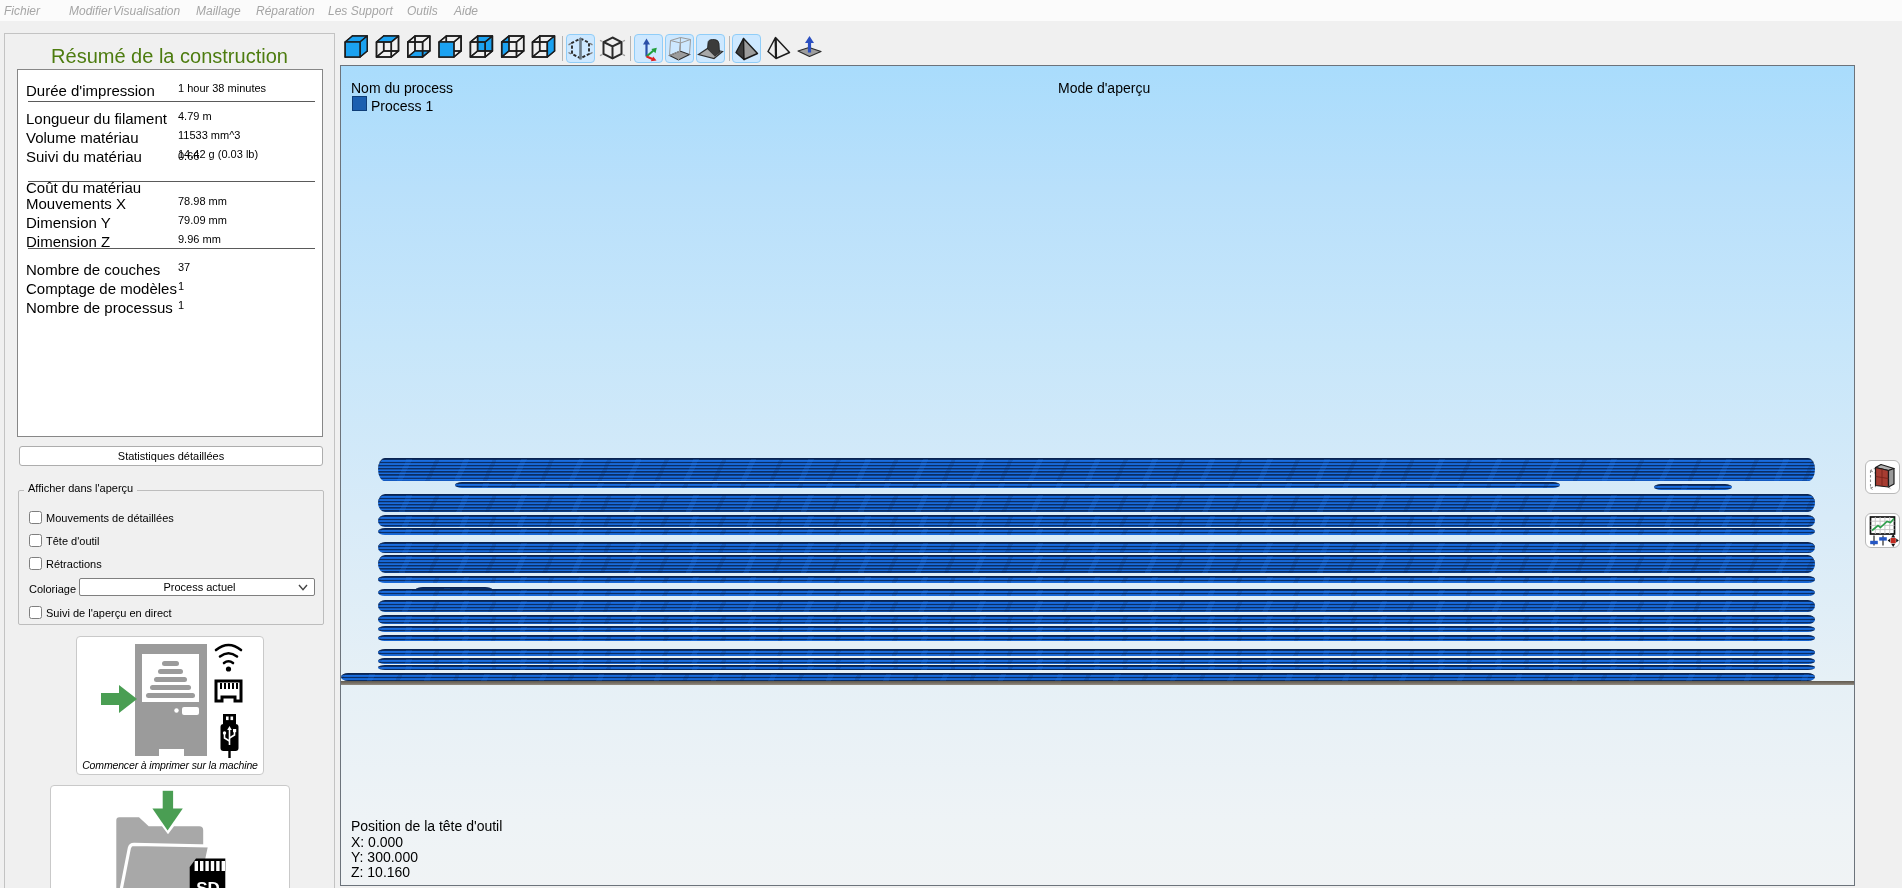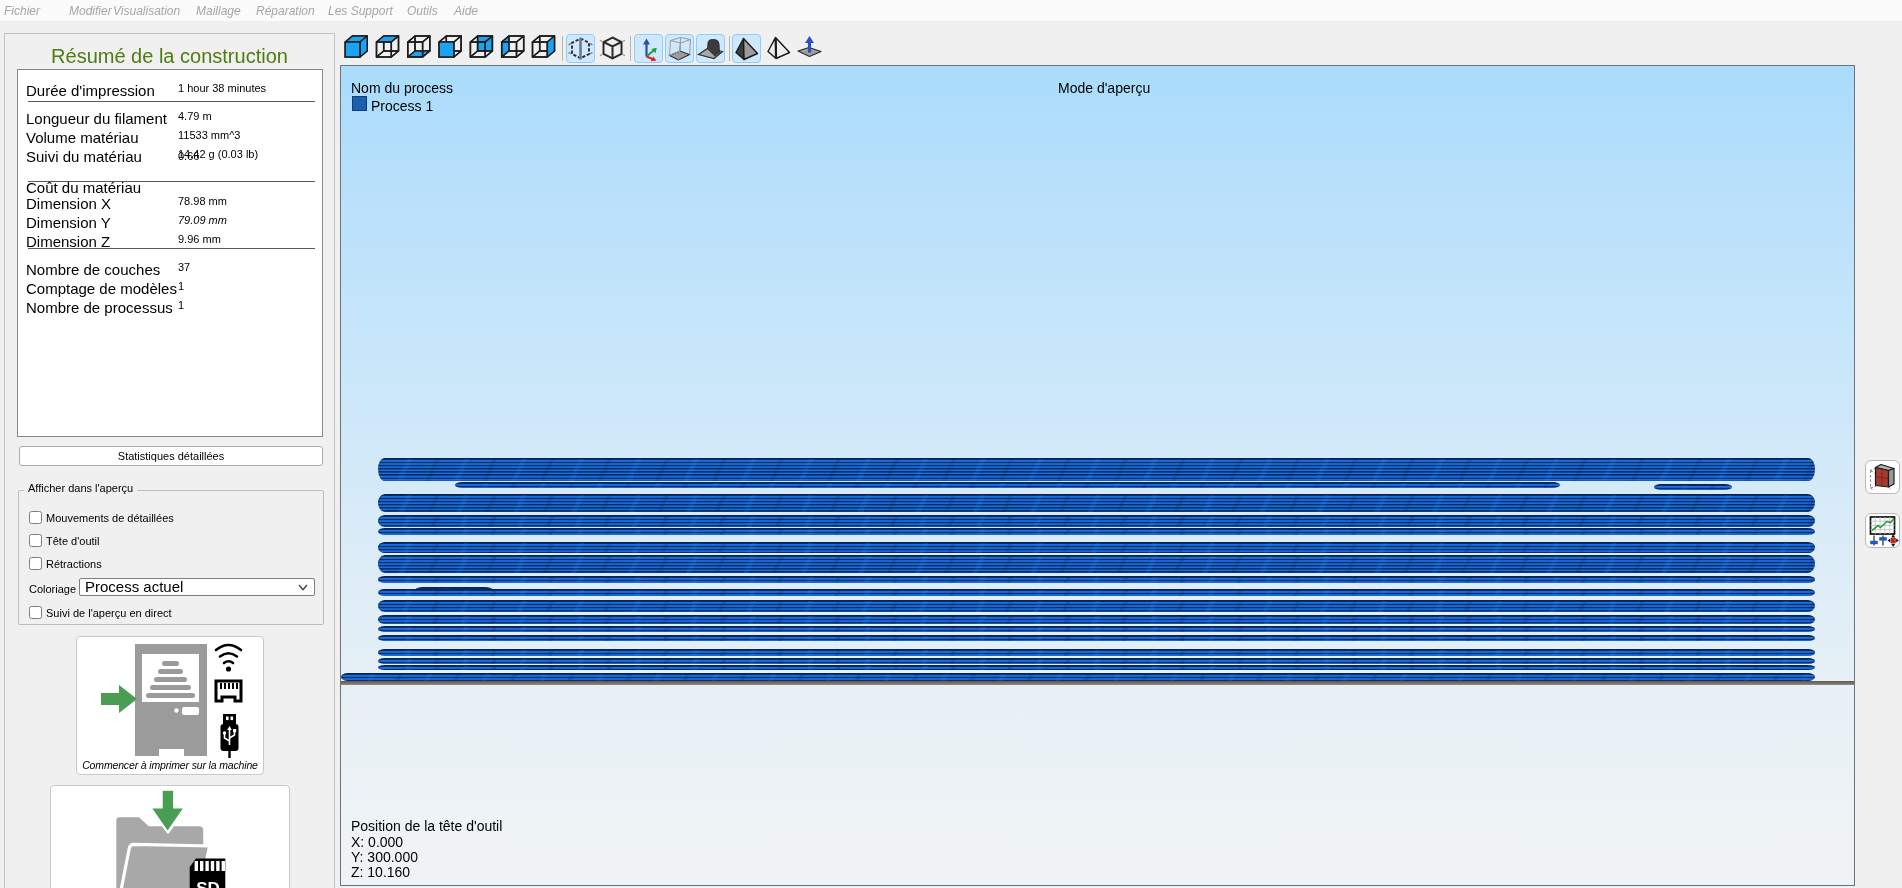--- a/index.html
+++ b/index.html
@@ -21,21 +21,21 @@
   font-size:11px; color:#000; text-align:center; line-height:18px; }
 #fieldset { position:absolute; left:13px; top:456px; width:306px; height:135px;
   border:1px solid #bdbdbd; border-radius:2px; }
 #fieldlegend { position:absolute; left:5px; top:-9px; background:#f0f0f0;
   padding:0 4px; font-size:11px; color:#000; white-space:nowrap; }
 .cb { position:absolute; width:13px; height:13px; background:#fff;
   border:1px solid #7f7f7f; border-radius:2.5px; }
 .cblabel { position:absolute; font-size:11px; color:#000; white-space:nowrap; }
 #colorsel { position:absolute; left:60px; top:87px; width:236px; height:18px;
   background:#fff; border:1px solid #7f7f7f; border-radius:2px;
-  font-size:15px; color:#000; line-height:16px; padding-left:5px; }
+  font-size:11px; color:#000; line-height:16px; padding-left:5px;text-align:center; }
 .bigbtn { position:absolute; background:#fff; border:1px solid #c9c9c9; border-radius:4px; }
 #viewport { position:absolute; left:340px; top:65.3px; width:1515px; height:820.7px;
   border:1.3px solid #6c737b;
   background:linear-gradient(180deg,#a9dcfc 0%,#b9e0fb 15%,#c7e6fa 34%,#d8ebf8 55%,#e6f0f6 75%,#eef3f6 92%,#f0f3f5 100%);
   overflow:hidden; }
 .vlabel { position:absolute; font-size:14px; color:#000; white-space:nowrap; }
 .band { position:absolute; left:37px; width:1437px; border-radius:7px/50%;
   background:
    repeating-linear-gradient(115deg, rgba(8,30,70,0.17) 0 4px, rgba(0,0,0,0) 4px 26px, rgba(45,135,255,0.18) 26px 31px, rgba(0,0,0,0) 31px 52px),
    repeating-linear-gradient(180deg, #0a2e66 0px, #0a2e66 0.85px, #1a6ee0 1.5px, #1a6ee0 2.2px, #1154b8 3.1px);
@@ -69,24 +69,24 @@
     <div class="shr" style="top:31px;"></div>
     <div class="srow" style="top:40px;">Longueur du filament</div>
       <div class="sval" style="top:40px;">4.79 m</div>
     <div class="srow" style="top:59px;">Volume matériau</div>
       <div class="sval" style="top:59px;">11533 mm^3</div>
     <div class="srow" style="top:78px;">Suivi du matériau</div>
       <div class="sval" style="top:78px;">14.42 g (0.03 lb)</div>
     <div class="srow" style="top:109px;">Coût du matériau</div>
       <div class="sval" style="top:80px;">0.66</div>
     <div class="shr" style="top:111px;"></div>
-    <div class="srow" style="top:125px;">Dimension X</div>
+    <div class="srow" style="top:125px;">Mouvements X</div>
       <div class="sval" style="top:125px;">78.98 mm</div>
     <div class="srow" style="top:144px;">Dimension Y</div>
-      <div class="sval" style="top:144px;font-style:italic;">79.09 mm</div>
+      <div class="sval" style="top:144px;">79.09 mm</div>
     <div class="srow" style="top:163px;">Dimension Z</div>
       <div class="sval" style="top:163px;">9.96 mm</div>
     <div class="shr" style="top:178px;"></div>
     <div class="srow" style="top:191px;">Nombre de couches</div>
       <div class="sval" style="top:191px;">37</div>
     <div class="srow" style="top:210px;">Comptage de modèles</div>
       <div class="sval" style="top:210px;">1</div>
     <div class="srow" style="top:229px;">Nombre de processus</div>
       <div class="sval" style="top:229px;">1</div>
   </div>

